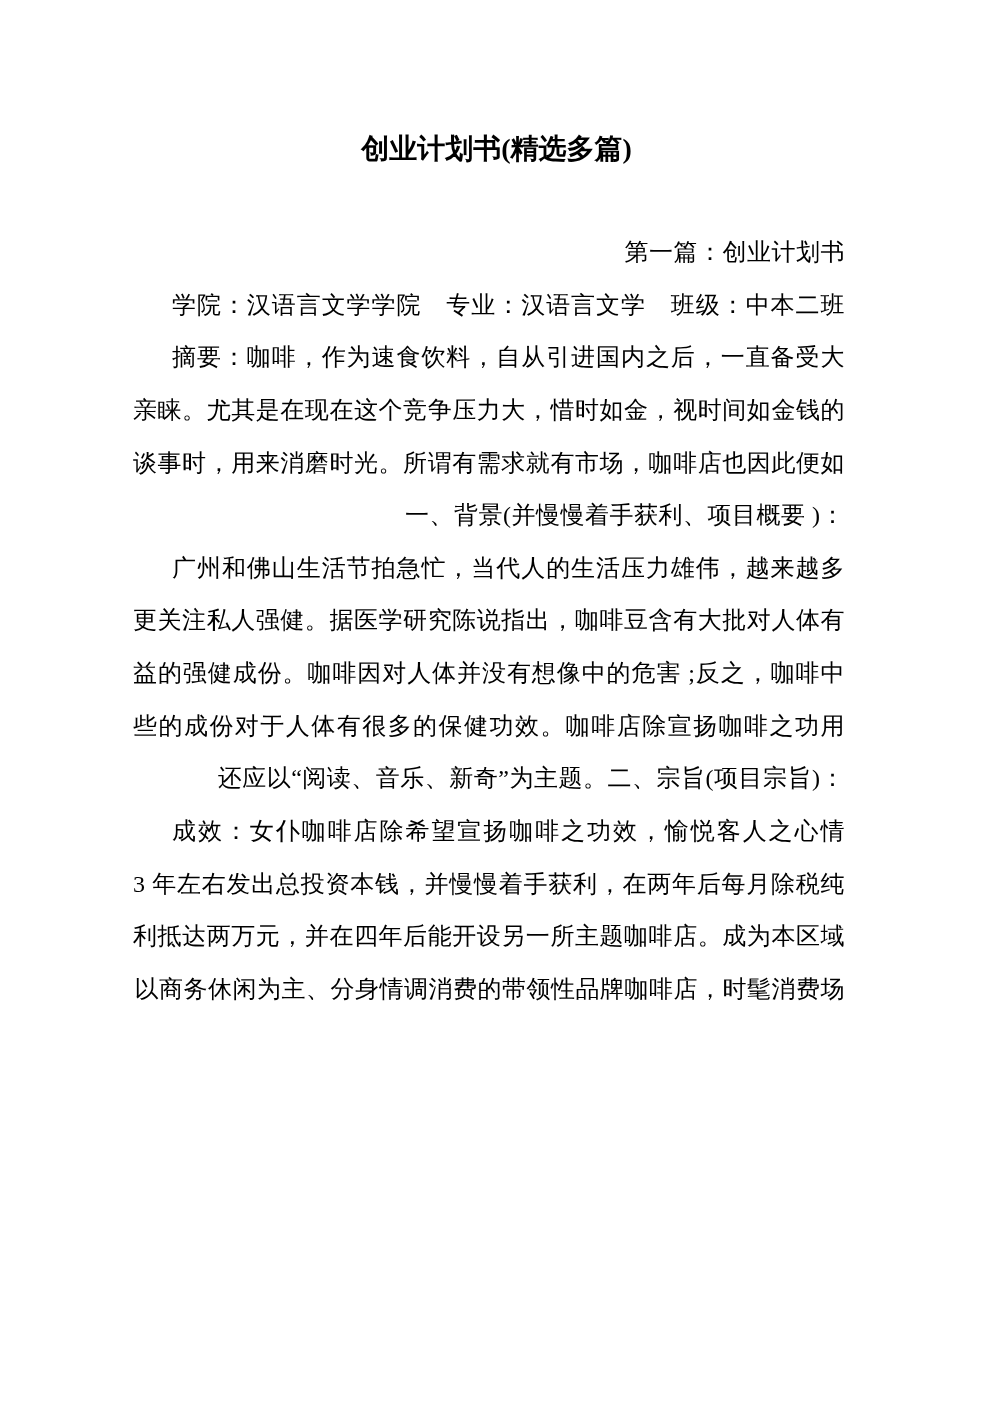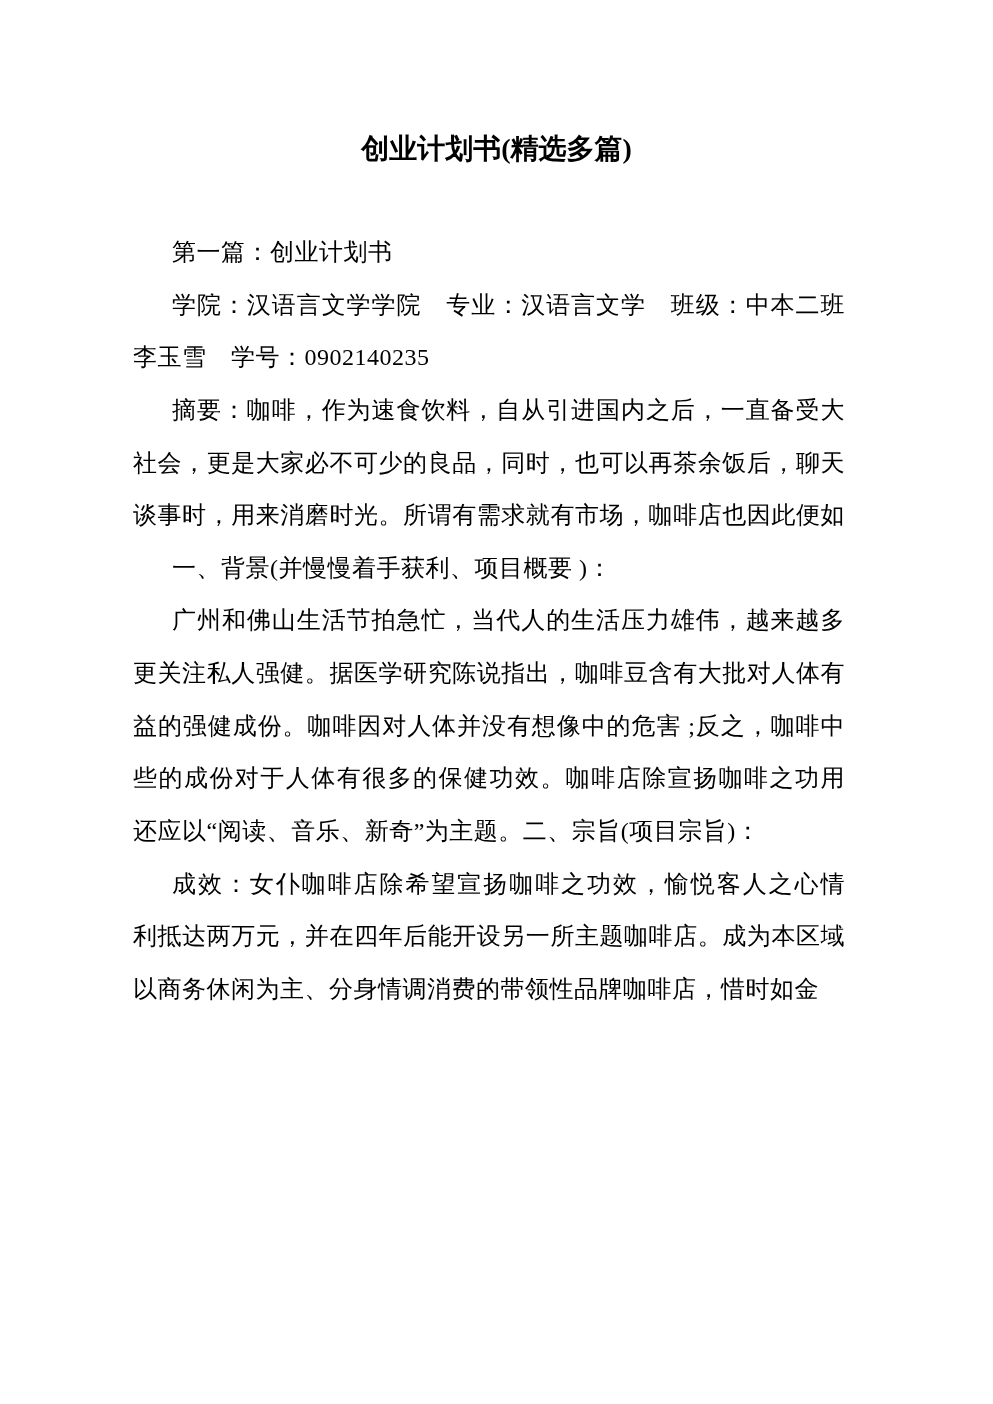--- a/index.html
+++ b/index.html
@@ -34,46 +34,47 @@
     top: 226px;
     width: 712px;
   }
   .line {
     height: 52.65px;
     line-height: 52.65px;
     font-size: 24px;
     letter-spacing: 0.5px;
     overflow: hidden;
     white-space: nowrap;
+    text-align: right;
   }
   .line.stretch {
     white-space: normal;
     text-align: justify;
     text-align-last: justify;
     text-justify: inter-ideograph;
   }
   .line.indent {
     text-indent: 39px;
   }
 </style>
 </head>
 <body>
 
 <div class="page">
   <div class="doc-title">创业计划书(精选多篇)</div>
   <div class="doc-body">
       <div class="line indent">第一篇：创业计划书</div>
       <div class="line indent stretch">学院：汉语言文学学院　专业：汉语言文学　班级：中本二班　姓名：</div>
-      <div class="line">李玉雪　学号：0902140235</div>
       <div class="line indent stretch">摘要：咖啡，作为速食饮料，自从引进国内之后，一直备受大家</div>
-      <div class="line stretch">社会，更是大家必不可少的良品，同时，也可以再茶余饭后，聊天</div>
+      <div class="line stretch">亲睐。尤其是在现在这个竞争压力大，惜时如金，视时间如金钱的</div>
       <div class="line stretch">谈事时，用来消磨时光。所谓有需求就有市场，咖啡店也因此便如</div>
       <div class="line indent">一、背景(并慢慢着手获利、项目概要 )：</div>
       <div class="line indent stretch">广州和佛山生活节拍急忙，当代人的生活压力雄伟，越来越多人</div>
       <div class="line stretch">更关注私人强健。据医学研究陈说指出，咖啡豆含有大批对人体有</div>
       <div class="line stretch">益的强健成份。咖啡因对人体并没有想像中的危害 ;反之，咖啡中一</div>
       <div class="line stretch">些的成份对于人体有很多的保健功效。咖啡店除宣扬咖啡之功用外，</div>
       <div class="line">还应以“阅读、音乐、新奇”为主题。二、宗旨(项目宗旨)：</div>
       <div class="line indent stretch">成效：女仆咖啡店除希望宣扬咖啡之功效，愉悦客人之心情外，</div>
+      <div class="line stretch">3 年左右发出总投资本钱，并慢慢着手获利，在两年后每月除税纯</div>
       <div class="line stretch">利抵达两万元，并在四年后能开设另一所主题咖啡店。成为本区域</div>
-      <div class="line">以商务休闲为主、分身情调消费的带领性品牌咖啡店，惜时如金</div>
+      <div class="line">以商务休闲为主、分身情调消费的带领性品牌咖啡店，时髦消费场</div>
     </div>
 </div>
 
 </body></html>

